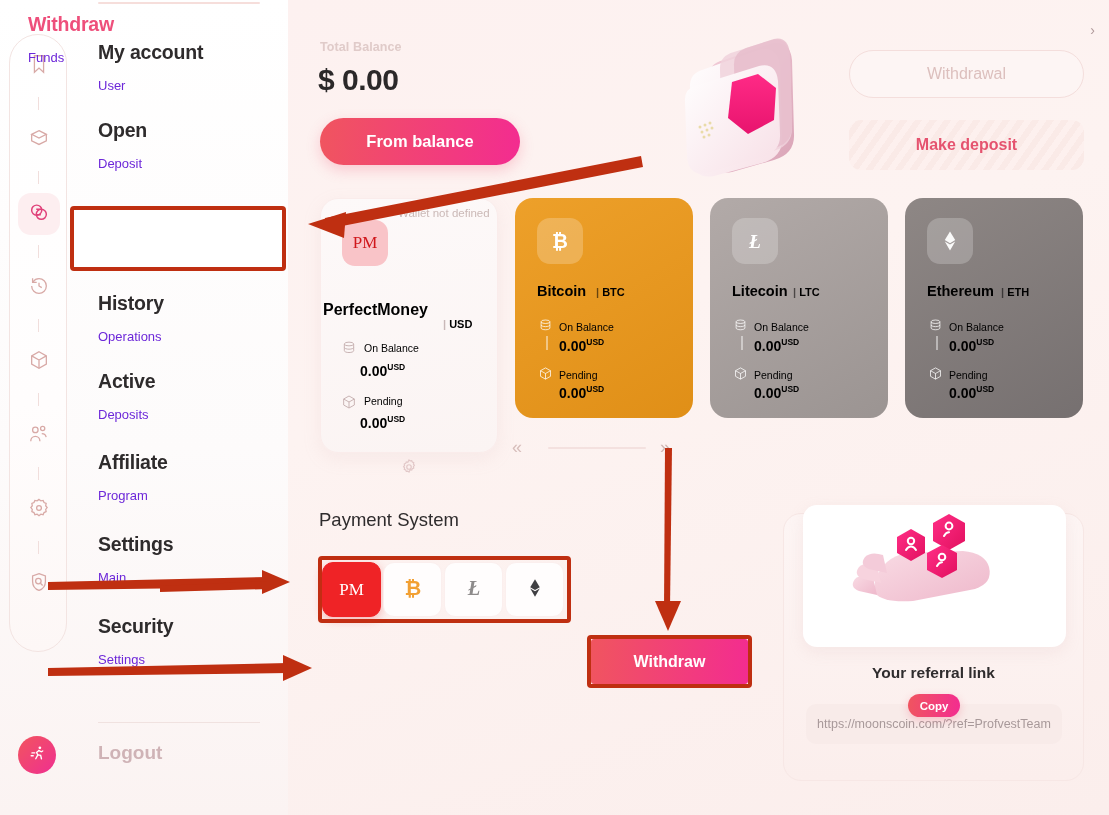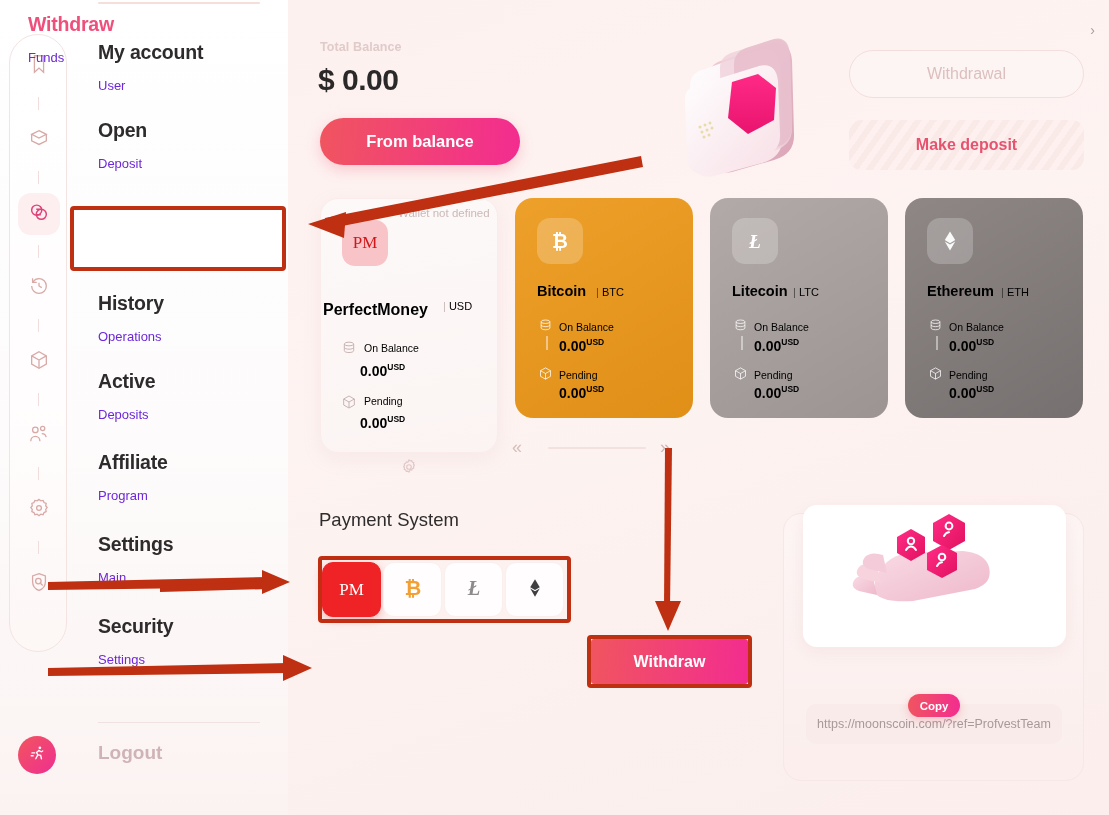--- a/index.html
+++ b/index.html
@@ -131,21 +131,21 @@
   .coin-badge {
     position: absolute; width: 46px; height: 46px; border-radius: 13px;
     display: flex; align-items: center; justify-content: center;
   }
   .pm-badge {
     left: 342px; top: 220px; background: #f9c4c8;
     color: #d0161b; font-family: "Liberation Serif", serif; font-size: 17px;
   }
   .dark-badge { background: rgba(255,255,255,.22); }
   .card-name { position: absolute; font-size: 14.5px; font-weight: bold; }
-  .card-tick { font-size: 11px; font-weight: normal; }
+  .card-tick { font-size: 11px; font-weight: bold; }
   .row-lbl { position: absolute; font-size: 10.5px; }
   .row-val { position: absolute; font-size: 14px; font-weight: bold; }
   .row-val sup { font-size: 8.5px; vertical-align: super; }
   .bar-tick {
     position: absolute; width: 1.5px; height: 14px; background: rgba(255,255,255,.45);
   }
 
   .gear-ic {
     position: absolute; left: 400px; top: 458px; width: 18px; height: 18px;
   }
@@ -417,21 +417,21 @@
 
   <div class="withdrawal-btn">Withdrawal</div>
   <div class="deposit-btn">Make deposit</div>
 
   <div class="card pm"></div>
   <div class="wallet-note">Wallet not defined</div>
   <div class="coin-badge pm-badge">
     <span>PM</span>
   </div>
   <div class="card-name" style="left:323px;top:301px;font-size:16px">PerfectMoney</div>
-  <div class="card-tick" style="position:absolute;left:443px;top:300px">
+  <div class="card-tick" style="position:absolute;left:443px;top:318px">
     <span style="color:#c9b8b8">|</span>&nbsp;<span>USD</span>
   </div>
   <span style="position:absolute;left:341px;top:340px">
     <svg width="16" height="16" viewBox="0 0 24 24" fill="none" stroke="#c9b4b4" stroke-width="1.5">
       <ellipse cx="12" cy="6" rx="7" ry="2.8"></ellipse>
         <path d="M5 6v5c0 1.6 3.1 2.8 7 2.8s7-1.2 7-2.8V6"></path>
       <path d="M5 11v5c0 1.6 3.1 2.8 7 2.8s7-1.2 7-2.8v-5"></path>
     </svg>
   </span>
   <div class="row-lbl" style="left:364px;top:342px">On Balance</div>
@@ -618,20 +618,21 @@
           <circle cx="146" cy="21" r="3.4"></circle>
             <path d="M141 31c1.4-2.6 3-3.8 5-3.8"></path>
           <circle cx="108" cy="36" r="3.2"></circle>
             <path d="M103 45c1.4-2.5 2.9-3.6 5-3.6 2.1 0 3.6 1.1 5 3.6"></path>
           <circle cx="139" cy="52" r="3.3"></circle>
             <path d="M134 61c1.4-2.6 3-3.8 5-3.8"></path>
         </g>
       </g>
     </svg>
   </div>
+  <div class="ref-title">Your referral link</div>
   <div class="copy-btn">Copy</div>
   <div class="ref-link-box">
     <span class="ref-link">https://moonscoin.com/?ref=ProfvestTeam</span>
   </div>
 
   <svg class="anno">
     <g fill="#bf2f11" stroke="none">
 
       <g>
         <path d="M641 156 L325 218 L327 229 L643 167 Z"></path>

